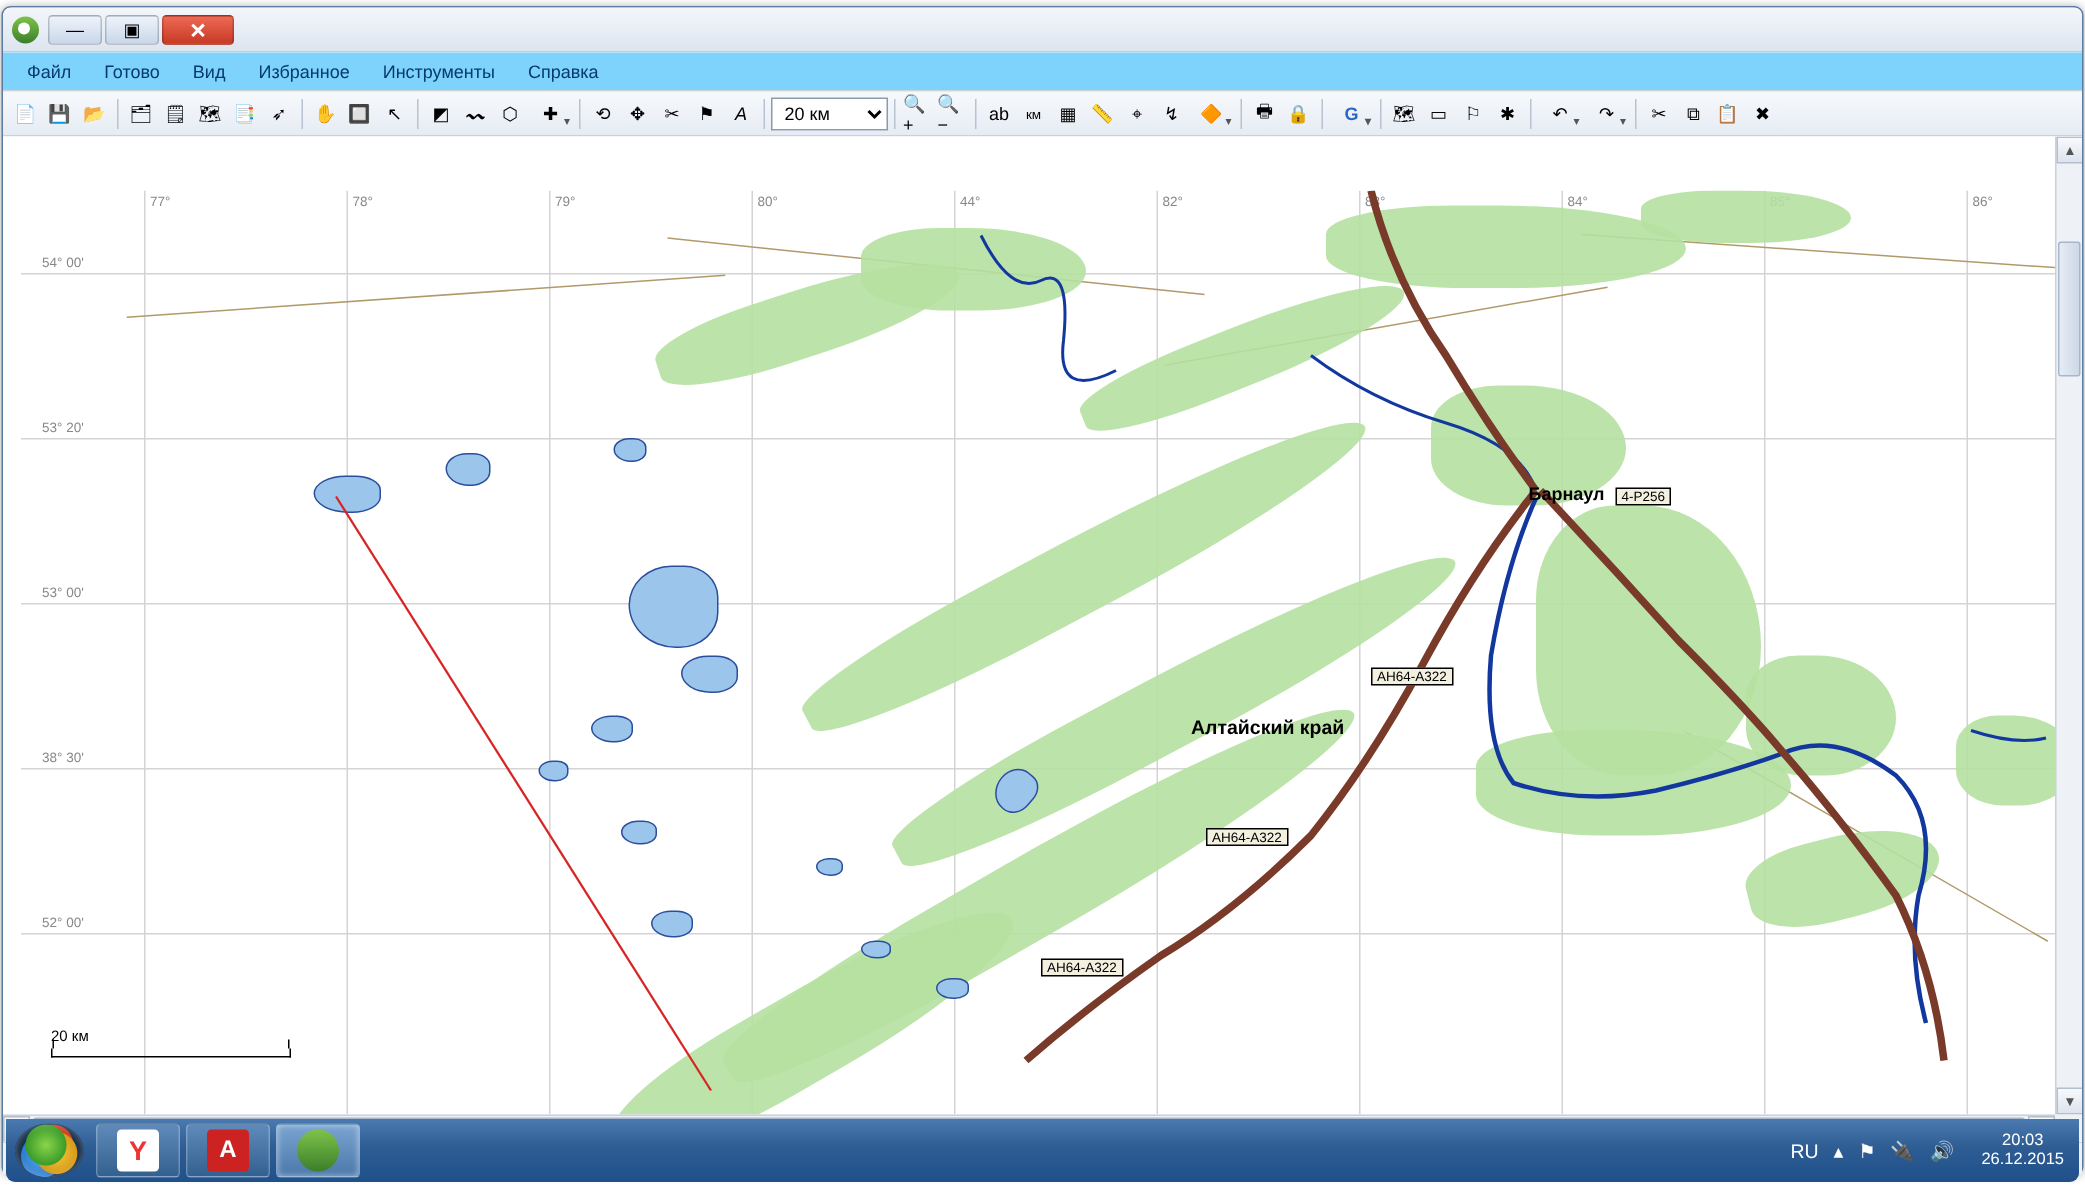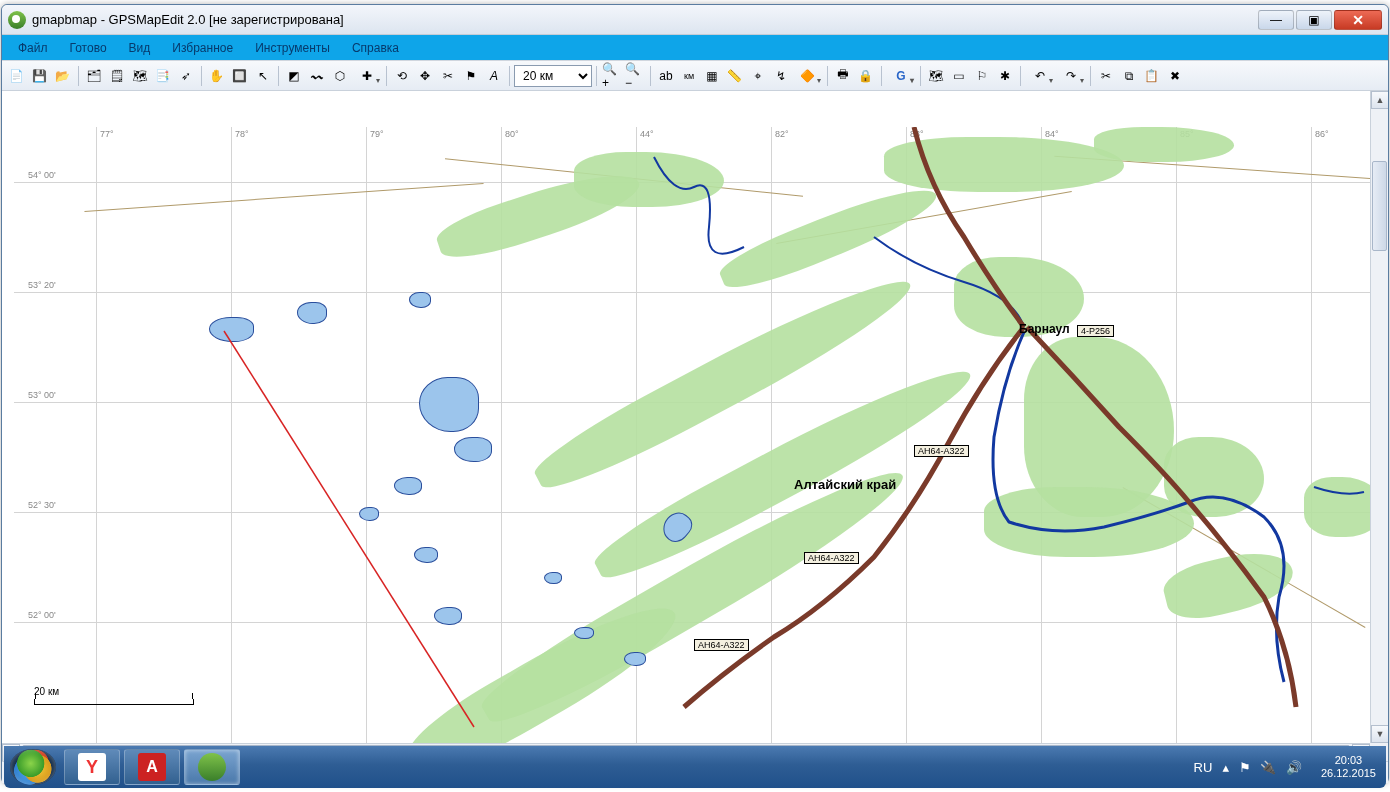--- a/index.html
+++ b/index.html
@@ -9,21 +9,21 @@
 
 .titlebar { height: 30px; background: linear-gradient(#f3f6fb, #dde5f0); border-bottom: 1px solid #c4ccd6; display: flex; align-items: center; padding: 0 6px; border-radius: 6px 6px 0 0; }
 .titlebar .app-icon { width: 18px; height: 18px; background: linear-gradient(#7fc24a,#3a7f2a); border-radius: 50%; margin-right: 6px; position: relative; }
 .titlebar .app-icon::after { content: ''; position: absolute; left: 4px; top: 4px; width: 8px; height: 8px; background: #fff; border-radius: 50%; }
 .titlebar .title { flex: 1; font-size: 13px; color: #000; }
 .win-btns { display: flex; gap: 2px; }
 .win-btn { width: 36px; height: 20px; border: 1px solid rgba(0,0,0,0.2); border-radius: 3px; display: flex; align-items: center; justify-content: center; font-size: 12px; cursor: pointer; }
 .win-min, .win-max { background: linear-gradient(#eef3fa,#c9d7ea); }
 .win-close { width: 48px; background: linear-gradient(#ed6a55,#c73a24); color: #fff; font-weight: bold; font-size: 14px; }
 
-.menubar { height: 26px; background: #0ea5e9; border-bottom: 1px solid #d0d6de; display: flex; align-items: center; padding: 0 6px; gap: 2px; }
+.menubar { height: 26px; background: #7dd3fc; border-bottom: 1px solid #d0d6de; display: flex; align-items: center; padding: 0 6px; gap: 2px; }
 .menubar .menu-item { padding: 4px 10px; cursor: pointer; color: #073a6c; }
 
 .toolbar { height: 30px; background: linear-gradient(#f7f9fc,#e6ecf4); border-bottom: 1px solid #c9d1db; display: flex; align-items: center; padding: 0 4px; gap: 1px; }
 .tb-btn { width: 22px; height: 22px; display: flex; align-items: center; justify-content: center; cursor: pointer; border: 1px solid transparent; border-radius: 2px; font-size: 12px; }
 .tb-btn.dd { width: 30px; position: relative; }
 .tb-btn.dd::after { content: '▾'; font-size: 8px; position: absolute; right: 1px; bottom: 1px; color: #555; }
 .tb-sep { width: 1px; height: 20px; background: #b8c2d0; margin: 0 3px; }
 .tb-select { height: 22px; border: 1px solid #8a9bb0; background: #fff; font-size: 12px; padding: 0 4px; }
 
 .map-area { flex: 1; position: relative; overflow: hidden; background: #fff; }
@@ -68,21 +68,20 @@
 .tray .glyph { cursor: pointer; font-size: 13px; }
 .clock { text-align: center; line-height: 1.2; margin-left: 8px; margin-right: 4px; }
 </style>
 </head>
 <body>
 
 <div class="window">
 
   <div class="titlebar">
     <div class="app-icon"></div>
-    <div class="title">gmapbmap - GPSMapEdit 2.0 [не зарегистрирована]</div>
     <div class="win-btns">
       <div class="win-btn win-min">—</div>
       <div class="win-btn win-max">▣</div>
       <div class="win-btn win-close">✕</div>
     </div>
   </div>
 
   <div class="menubar">
     <div class="menu-item">Файл</div>
     <div class="menu-item">Готово</div>
@@ -178,21 +177,21 @@
       <div class="grid-v" style="left:1297px"></div>
         <div class="grid-label-v" style="left:1297px">86°</div>
 
       <div class="grid-h" style="top:55px"></div>
         <div class="grid-label-h" style="top:55px">54° 00'</div>
       <div class="grid-h" style="top:165px"></div>
         <div class="grid-label-h" style="top:165px">53° 20'</div>
       <div class="grid-h" style="top:275px"></div>
         <div class="grid-label-h" style="top:275px">53° 00'</div>
       <div class="grid-h" style="top:385px"></div>
-        <div class="grid-label-h" style="top:385px">52° 30'</div>
+        <div class="grid-label-h" style="top:385px">38° 30'</div>
       <div class="grid-h" style="top:495px"></div>
         <div class="grid-label-h" style="top:495px">52° 00'</div>
 
       <div class="border-thin" style="left:70px;top:70px;width:400px;transform:rotate(-4deg)"></div>
       <div class="border-thin" style="left:430px;top:50px;width:360px;transform:rotate(6deg)"></div>
       <div class="border-thin" style="left:760px;top:90px;width:300px;transform:rotate(-10deg)"></div>
       <div class="border-thin" style="left:1040px;top:40px;width:320px;transform:rotate(4deg)"></div>
       <div class="border-thin" style="left:1090px;top:430px;width:280px;transform:rotate(30deg)"></div>
 
       <div class="forest" style="left:420px;top:65px;width:210px;height:45px;transform:rotate(-18deg)"></div>

